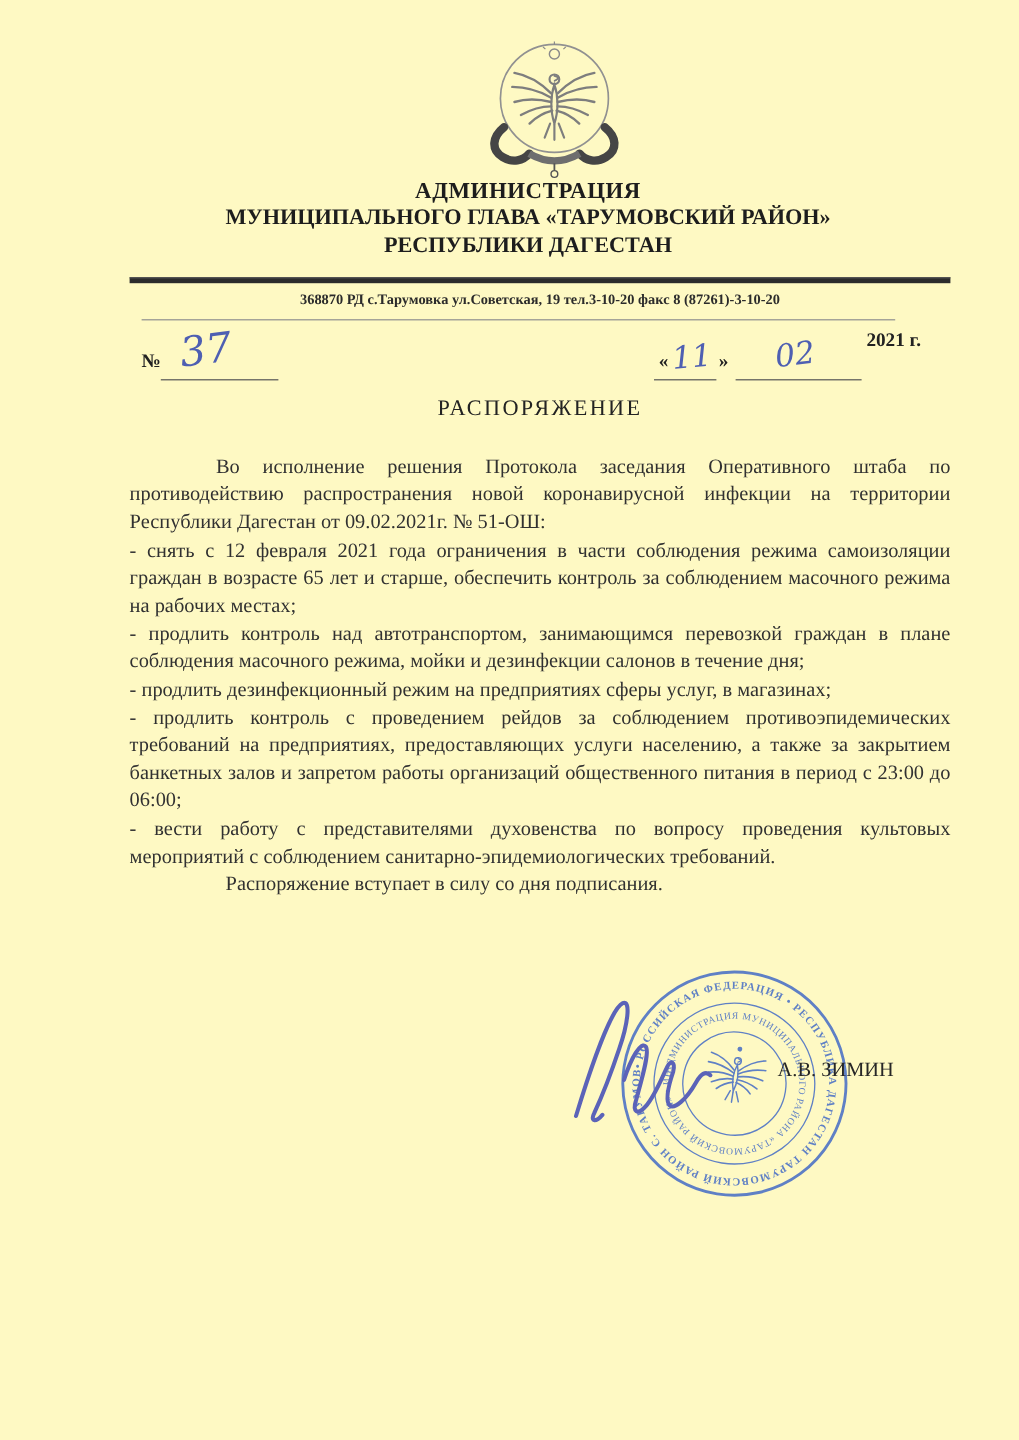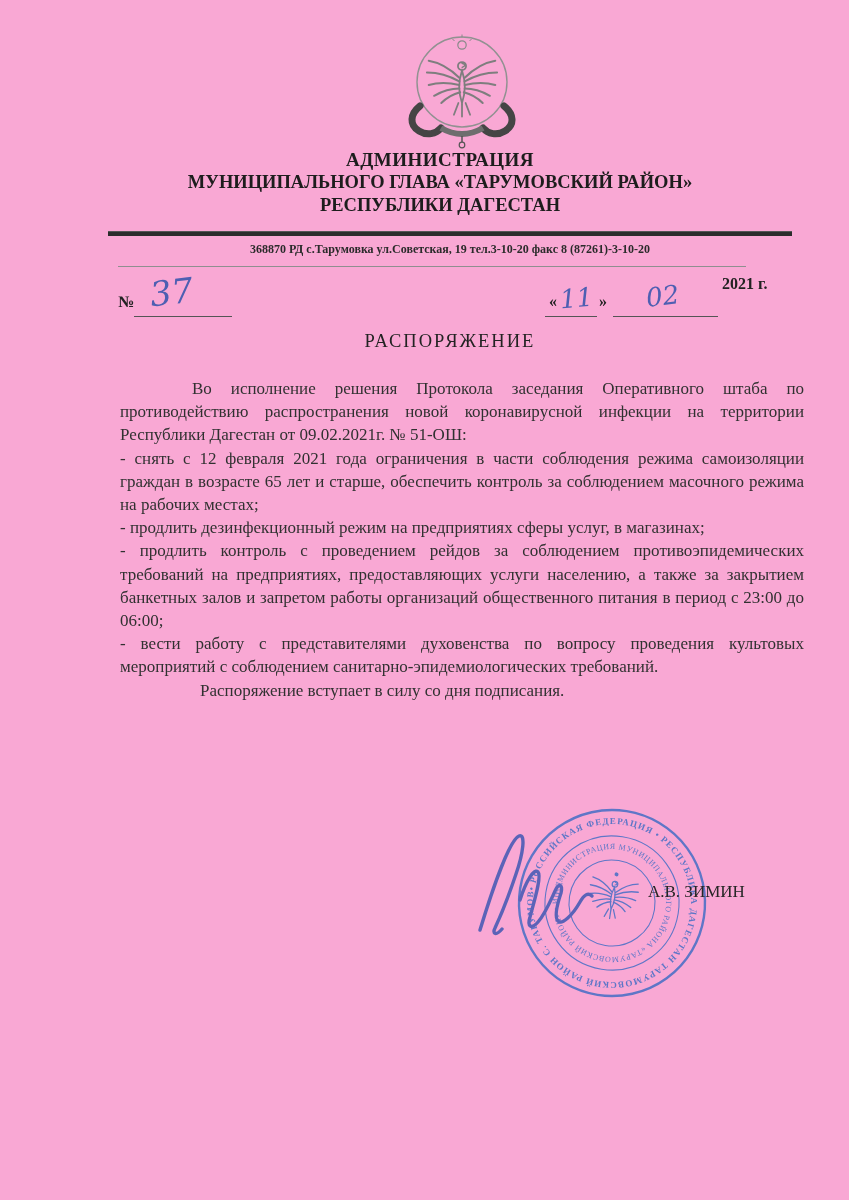--- a/index.html
+++ b/index.html
@@ -1,18 +1,18 @@
 <!DOCTYPE html>
 <html><head>
 <meta charset="utf-8">
 <style>
   html,body{margin:0;padding:0;background:#e8e8e8;}
   .page{
     position:relative; width:849px; height:1200px; margin:0 auto;
-    background:#f9a8d4; overflow:hidden;
+    background:#fef9c3; overflow:hidden;
     font-family:"Liberation Serif", serif; color:#2e2e2e;
   }
   
   .emblem{position:absolute; left:392px; top:30px; width:140px; height:120px;}
   .org-block{
     position:absolute; top:148px; left:60px; width:760px;
     text-align:center; line-height:23px; color:#1d1d1d; font-weight:bold;
   }
   .org-line1{font-size:19px; letter-spacing:.5px;}
   .org-line2{font-size:18.5px;}
@@ -39,21 +39,21 @@
   .hw-number{left:150px; top:272px; font-size:34px; transform:rotate(-7deg);}
   .hw-day{left:560px; top:283px; font-size:26px; transform:rotate(-5deg);}
   .hw-month{left:646px; top:281px; font-size:26px; transform:rotate(-7deg);}
   
   .doc-title{
     position:absolute; top:331px; left:108px; width:684px; text-align:center;
     font-size:18.5px; font-weight:normal; letter-spacing:2px; color:#232323;
   }
   
   .body-text{
-    position:absolute; top:377px; left:120px; width:684px;
+    position:absolute; top:377px; left:108px; width:684px;
     font-size:17px; line-height:23.2px; text-align:justify; color:#313131;
   }
   .body-text p{margin:0;}
   .p-first{text-indent:72px;}
   .p-closing{text-indent:80px; text-align:left;}
   
   .sig-position{
     position:absolute; left:122px; top:858px; font-size:17px; font-weight:bold;
     line-height:26px; color:#272727; z-index:4;
   }
@@ -126,20 +126,21 @@
   <span class="meta-label" style="left:599px; top:293px;">»</span>
   <div class="u-line" style="left:613px; top:316px; width:105px;"></div>
   <span class="hw hw-month">02</span>
   <span class="meta-label" style="left:722px; top:275px;">2021 г.</span>
 
   <div class="doc-title">РАСПОРЯЖЕНИЕ</div>
 
   <div class="body-text">
     <p class="p-first">Во исполнение решения Протокола заседания Оперативного штаба по противодействию распространения новой коронавирусной инфекции на территории Республики Дагестан от 09.02.2021г. № 51-ОШ:</p>
     <p>- снять с 12 февраля 2021 года ограничения в части соблюдения режима самоизоляции граждан в возрасте 65 лет и старше, обеспечить контроль за соблюдением масочного режима на рабочих местах;</p>
+    <p>- продлить контроль над автотранспортом, занимающимся перевозкой граждан в плане соблюдения масочного режима, мойки и дезинфекции салонов в течение дня;</p>
     <p>- продлить дезинфекционный режим на предприятиях сферы услуг, в магазинах;</p>
     <p>- продлить контроль с проведением рейдов за соблюдением противоэпидемических требований на предприятиях, предоставляющих услуги населению, а также за закрытием банкетных залов и запретом работы организаций общественного питания в период с 23:00 до 06:00;</p>
     <p>- вести работу с представителями духовенства по вопросу проведения культовых мероприятий с соблюдением санитарно-эпидемиологических требований.</p>
     <p class="p-closing">Распоряжение вступает в силу со дня подписания.</p>
   </div>
 
   <div class="sig-name">А.В. ЗИМИН</div>
 
   <div class="stamp-wrap">
     <svg viewBox="0 0 200 200" width="200" height="200">

